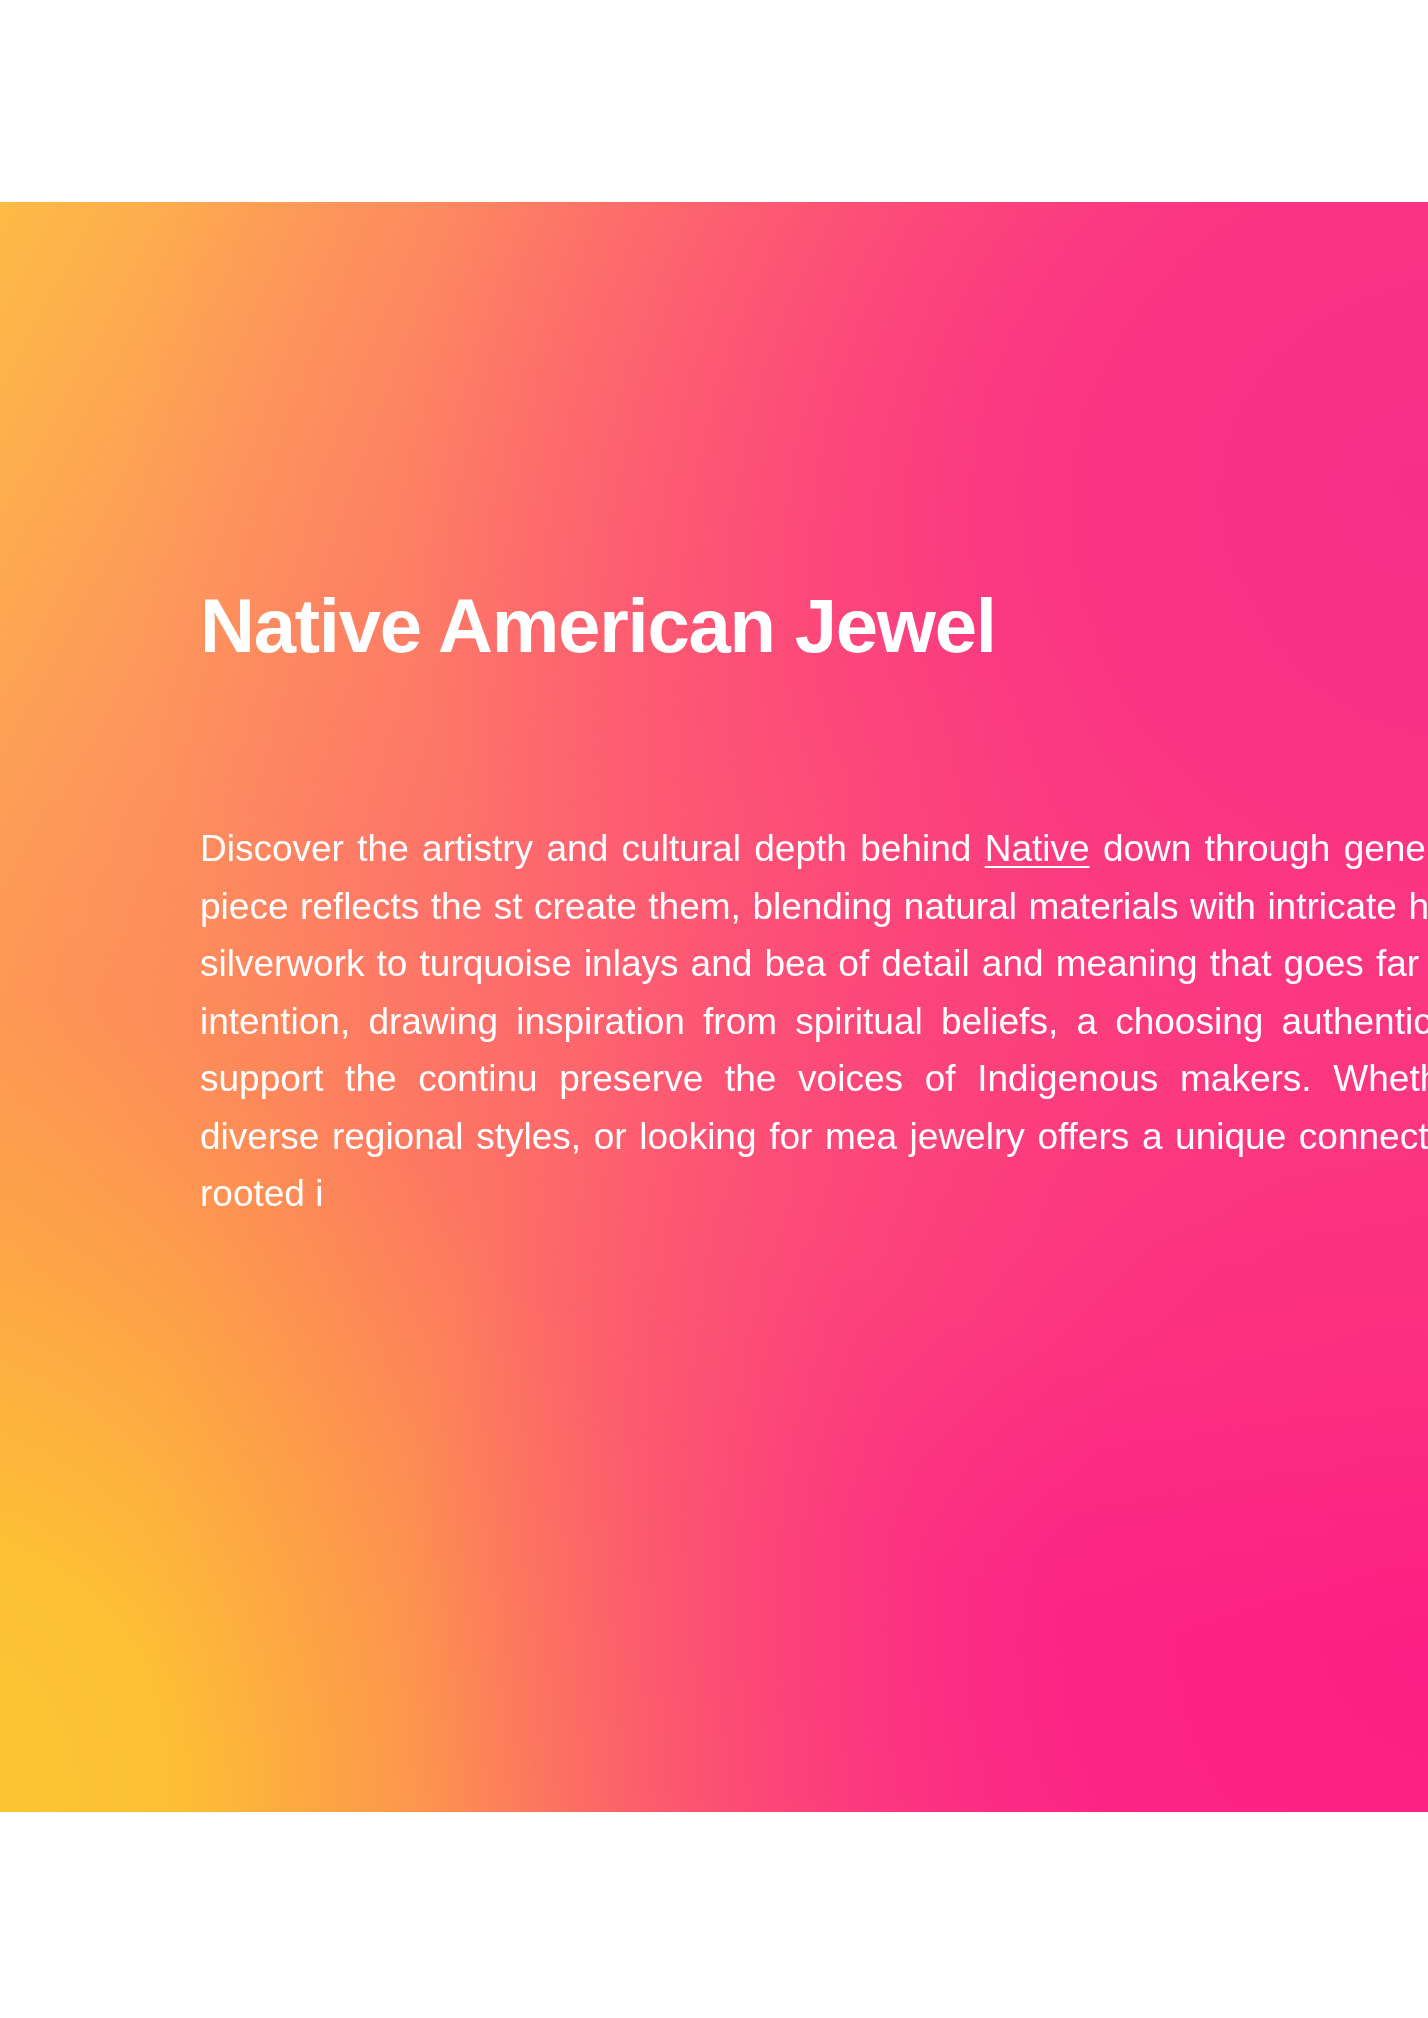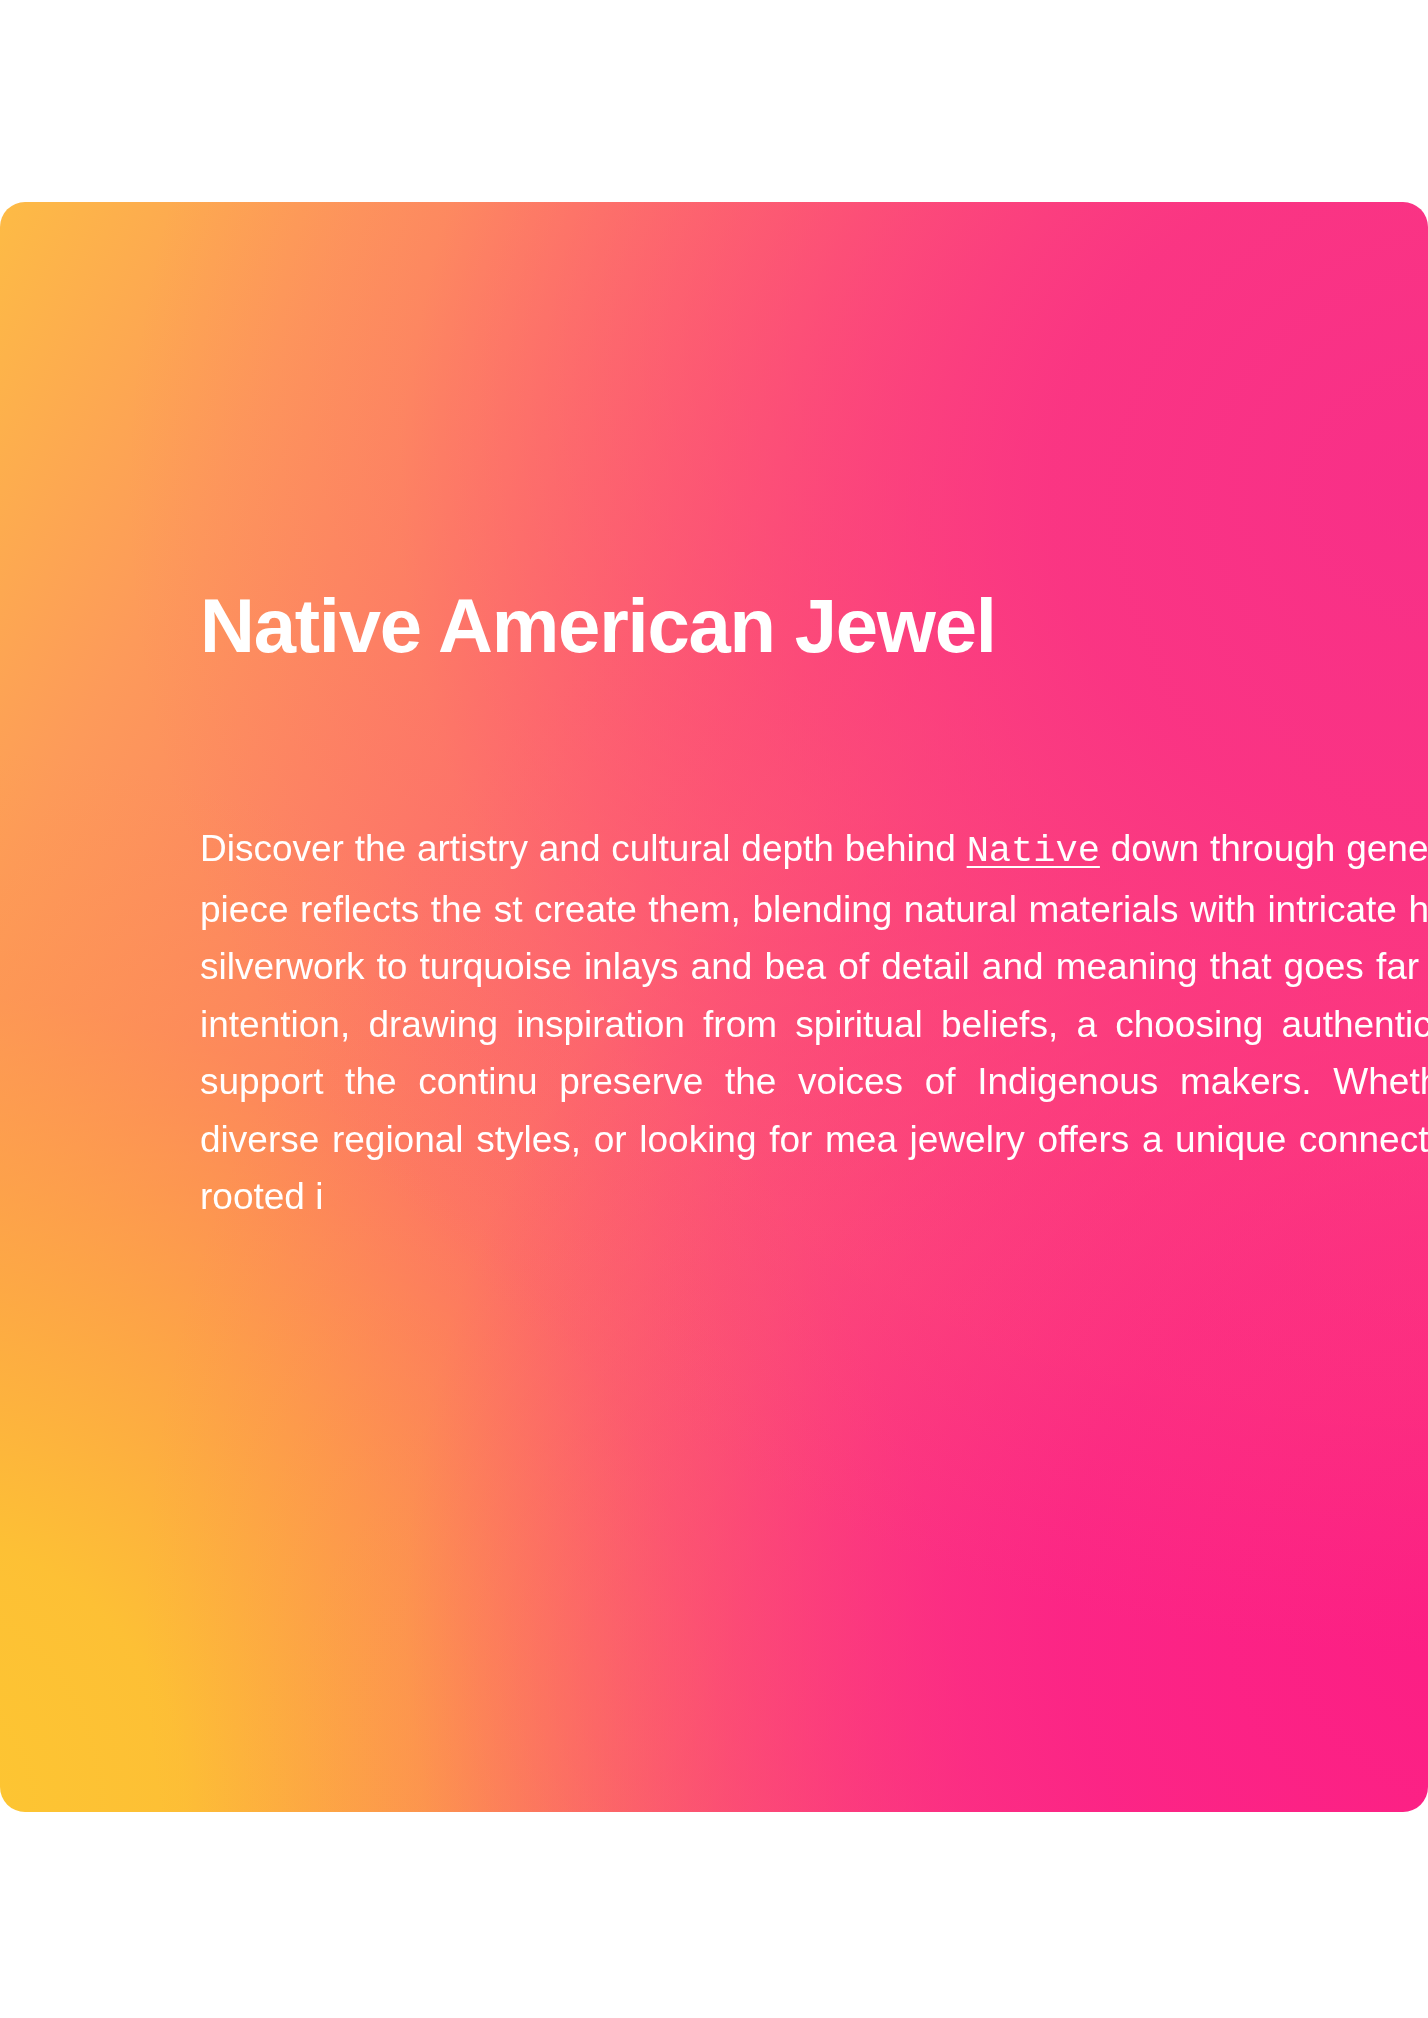--- a/index.html
+++ b/index.html
@@ -53,21 +53,20 @@
           rgba(253, 140, 80, 0) 78%),
       linear-gradient(118deg,
           #fdbb45 0%,
           #fd9a5a 16%,
           #fd7d66 32%,
           #fd6272 46%,
           #fb4f7e 60%,
           #fa3f86 74%,
           #f9358b 88%,
           #f82f8e 100%);
-    border-radius: 25px;
   }
 
   
   .content {
     position: absolute;
     left: 200px;
     top: 0;
     width: 1500px;   
     color: #ffffff;
   }
@@ -102,21 +101,20 @@
     text-justify: inter-word;
     hyphens: none;
   }
 
   .hero-body .body-link {
     color: #ffffff;
     text-decoration: underline;
     text-decoration-thickness: 2px;
     text-underline-offset: 5px;
     cursor: pointer;
-    font-family: Liberation Mono, monospace;
   }
 
   
   .band-top {
     position: absolute;
     left: 0; top: 0;
     width: 1428px; height: 202px;
     background: #ffffff;
   }
   .band-bottom {

